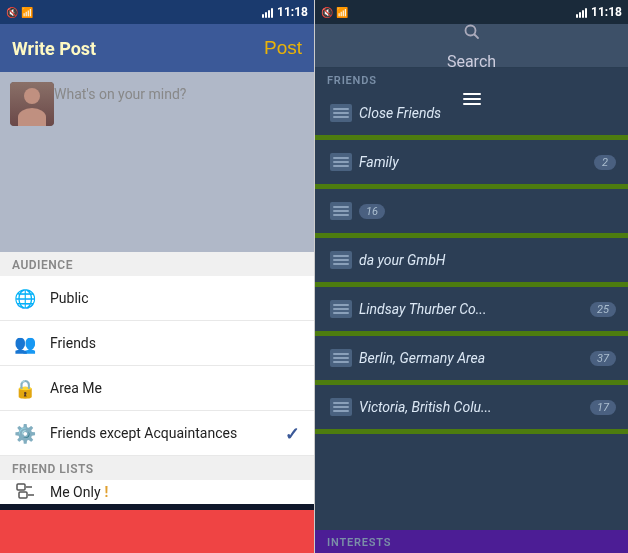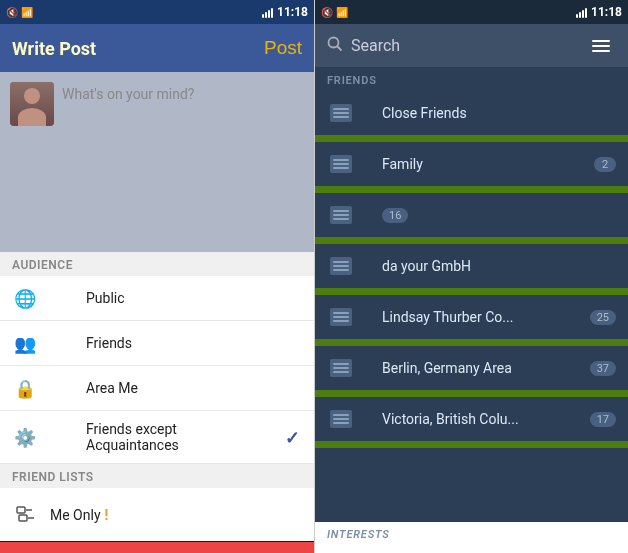--- a/index.html
+++ b/index.html
@@ -58,21 +58,20 @@
       border: none;
       cursor: pointer;
     }
 
     
     .post-input-area {
       background: #b0b8c8;
       flex: 0 0 180px;
       display: flex;
       padding: 10px;
-      gap: 8px;
     }
     .avatar {
       width: 44px;
       height: 44px;
       border-radius: 4px;
       background: #6a5a5a;
       flex-shrink: 0;
       overflow: hidden;
       display: flex;
       align-items: center;
@@ -145,21 +144,20 @@
       display: flex;
       align-items: center;
       justify-content: center;
       font-size: 18px;
       color: #555;
     }
     .audience-label {
       font-size: 14px;
       color: #222;
       flex: 1;
-      margin-left: 36px;
     }
     .checkmark {
       color: #3b5998;
       font-size: 18px;
       font-weight: bold;
     }
 
     
     .friend-lists-header {
       padding: 6px 12px 4px;
@@ -168,24 +166,24 @@
       font-weight: 600;
       text-transform: uppercase;
       letter-spacing: 0.5px;
       background: #f0f0f0;
     }
     .me-only-item {
       display: flex;
       align-items: center;
       padding: 10px 14px;
       gap: 12px;
-      border-bottom: 1px solid #0f172a;
+      border-bottom: 6px solid #0f172a;
       background: #fff;
       cursor: pointer;
-      height: 54px;
+      height: 30px;
     }
     .me-only-label {
       font-size: 14px;
       color: #222;
       flex: 1;
       display: flex;
       align-items: center;
       gap: 4px;
     }
     .exclamation {
@@ -213,20 +211,21 @@
 
     
     .search-bar {
       background: #3d5068;
       height: 44px;
       display: flex;
       align-items: center;
       padding: 0 12px;
       gap: 8px;
       border-bottom: 1px solid #2a3d52;
+      flex-direction: column;
     }
     .search-icon-box {
       color: #aab;
       font-size: 16px;
     }
     .search-input-text {
       color: #ccd;
       font-size: 16px;
     }
 
@@ -241,23 +240,24 @@
       background: #2c3e55;
     }
     .friends-list {
       flex: 1;
       overflow: hidden;
     }
     .friend-item {
       display: flex;
       align-items: center;
       padding: 11px 12px;
-      gap: 27px;
-      border-bottom: 7px solid #4d7c0f;
+      gap: 4px;
+      border-bottom: 5px solid #4d7c0f;
       cursor: pointer;
+      font-style: italic;
     }
     .list-icon {
       width: 28px;
       height: 22px;
       display: flex;
       align-items: center;
       justify-content: center;
       flex-shrink: 0;
     }
     .list-icon-svg {
@@ -287,28 +287,27 @@
       color: #aabdce;
       border-radius: 10px;
       padding: 1px 7px;
       font-size: 11px;
       min-width: 22px;
       text-align: center;
     }
 
     
     .interests-section-header {
-      padding: 6px 12px 12px;
+      padding: 6px 12px 4px;
       font-size: 11px;
       color: #7a8fa8;
       font-weight: 600;
       text-transform: uppercase;
       letter-spacing: 0.8px;
-      background: #ffffff;
-      font-style: italic;
+      background: #4c1d95;
     }
 
     .panels-wrapper {
       display: flex;
       width: 628px;
       height: 553px;
     }
 
     
     .signal-bars {

